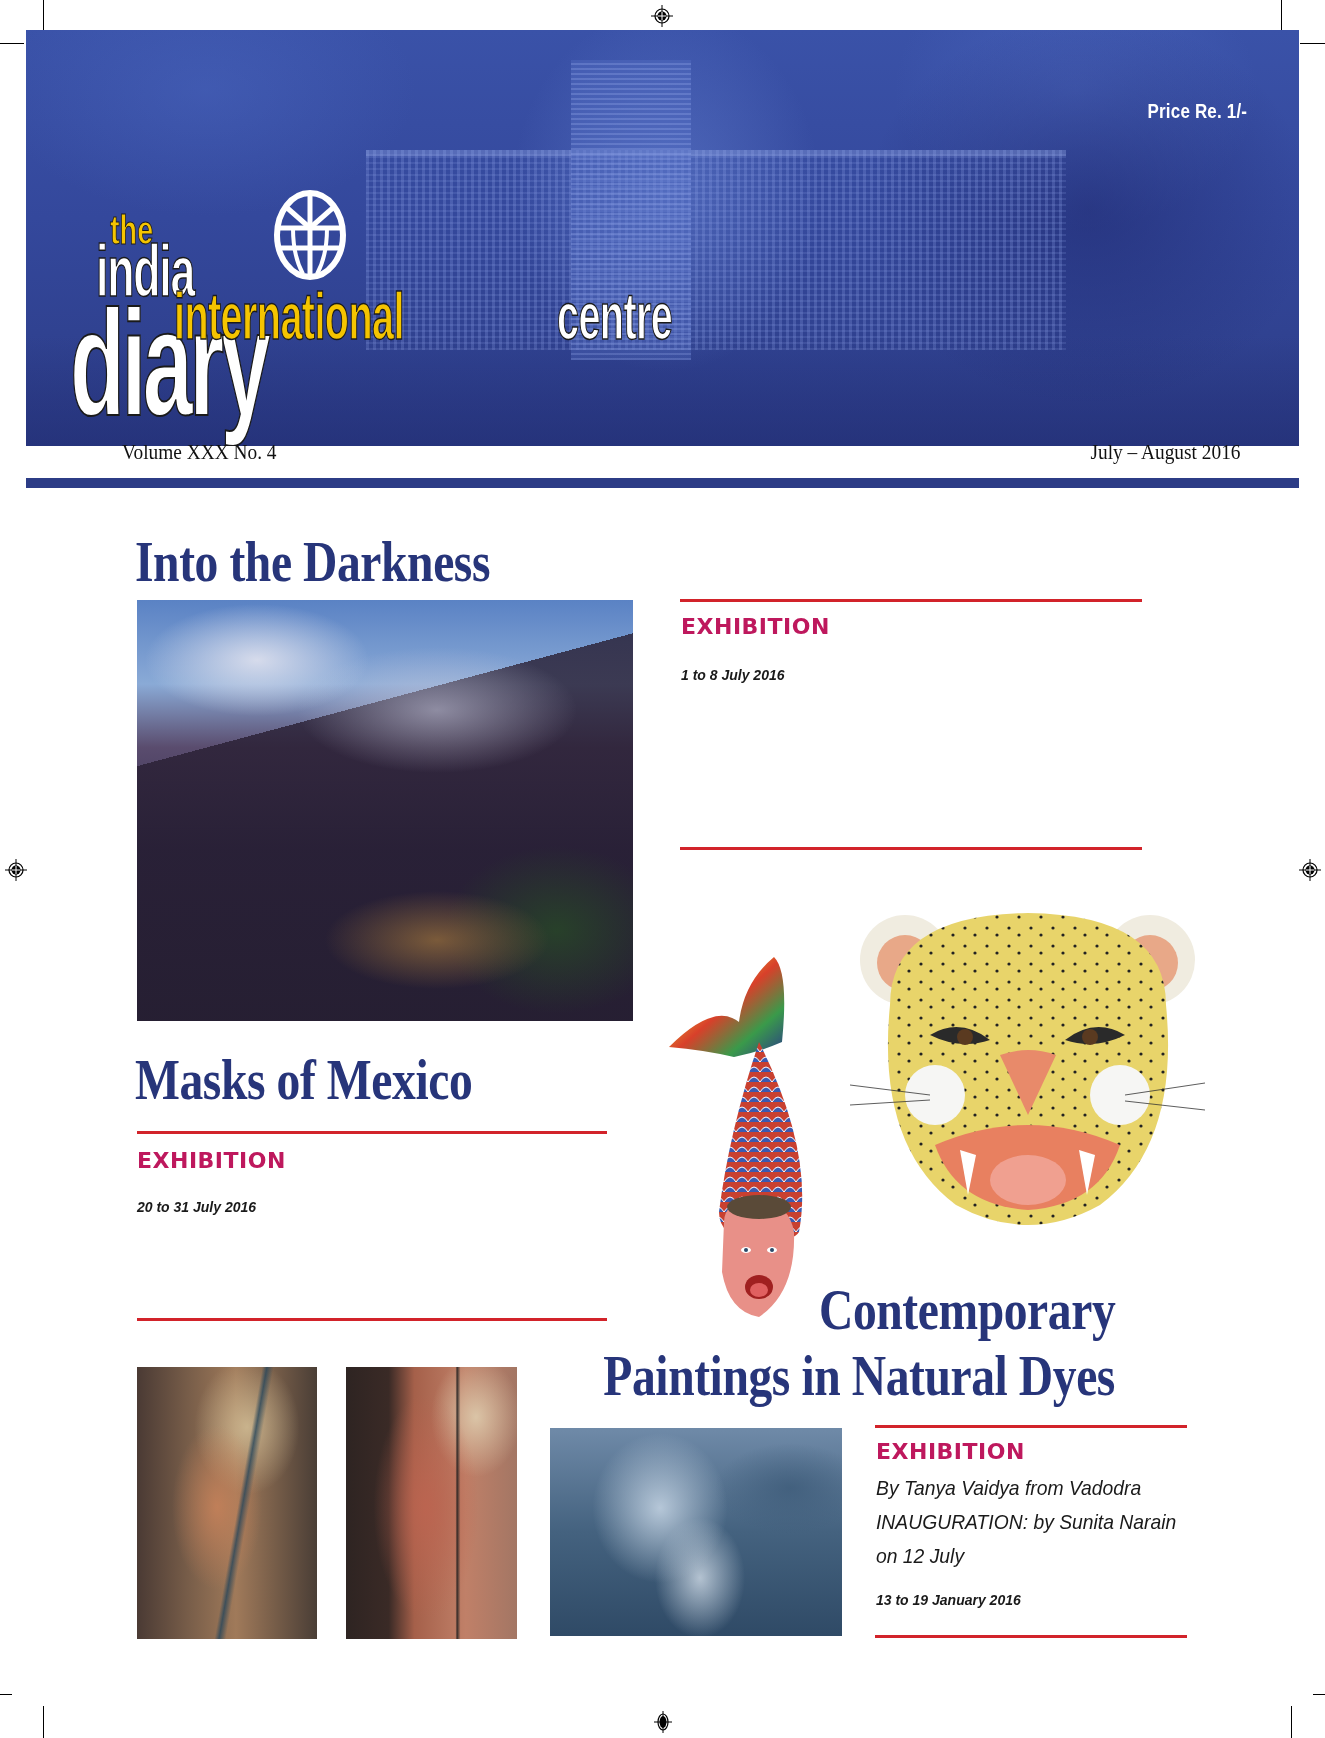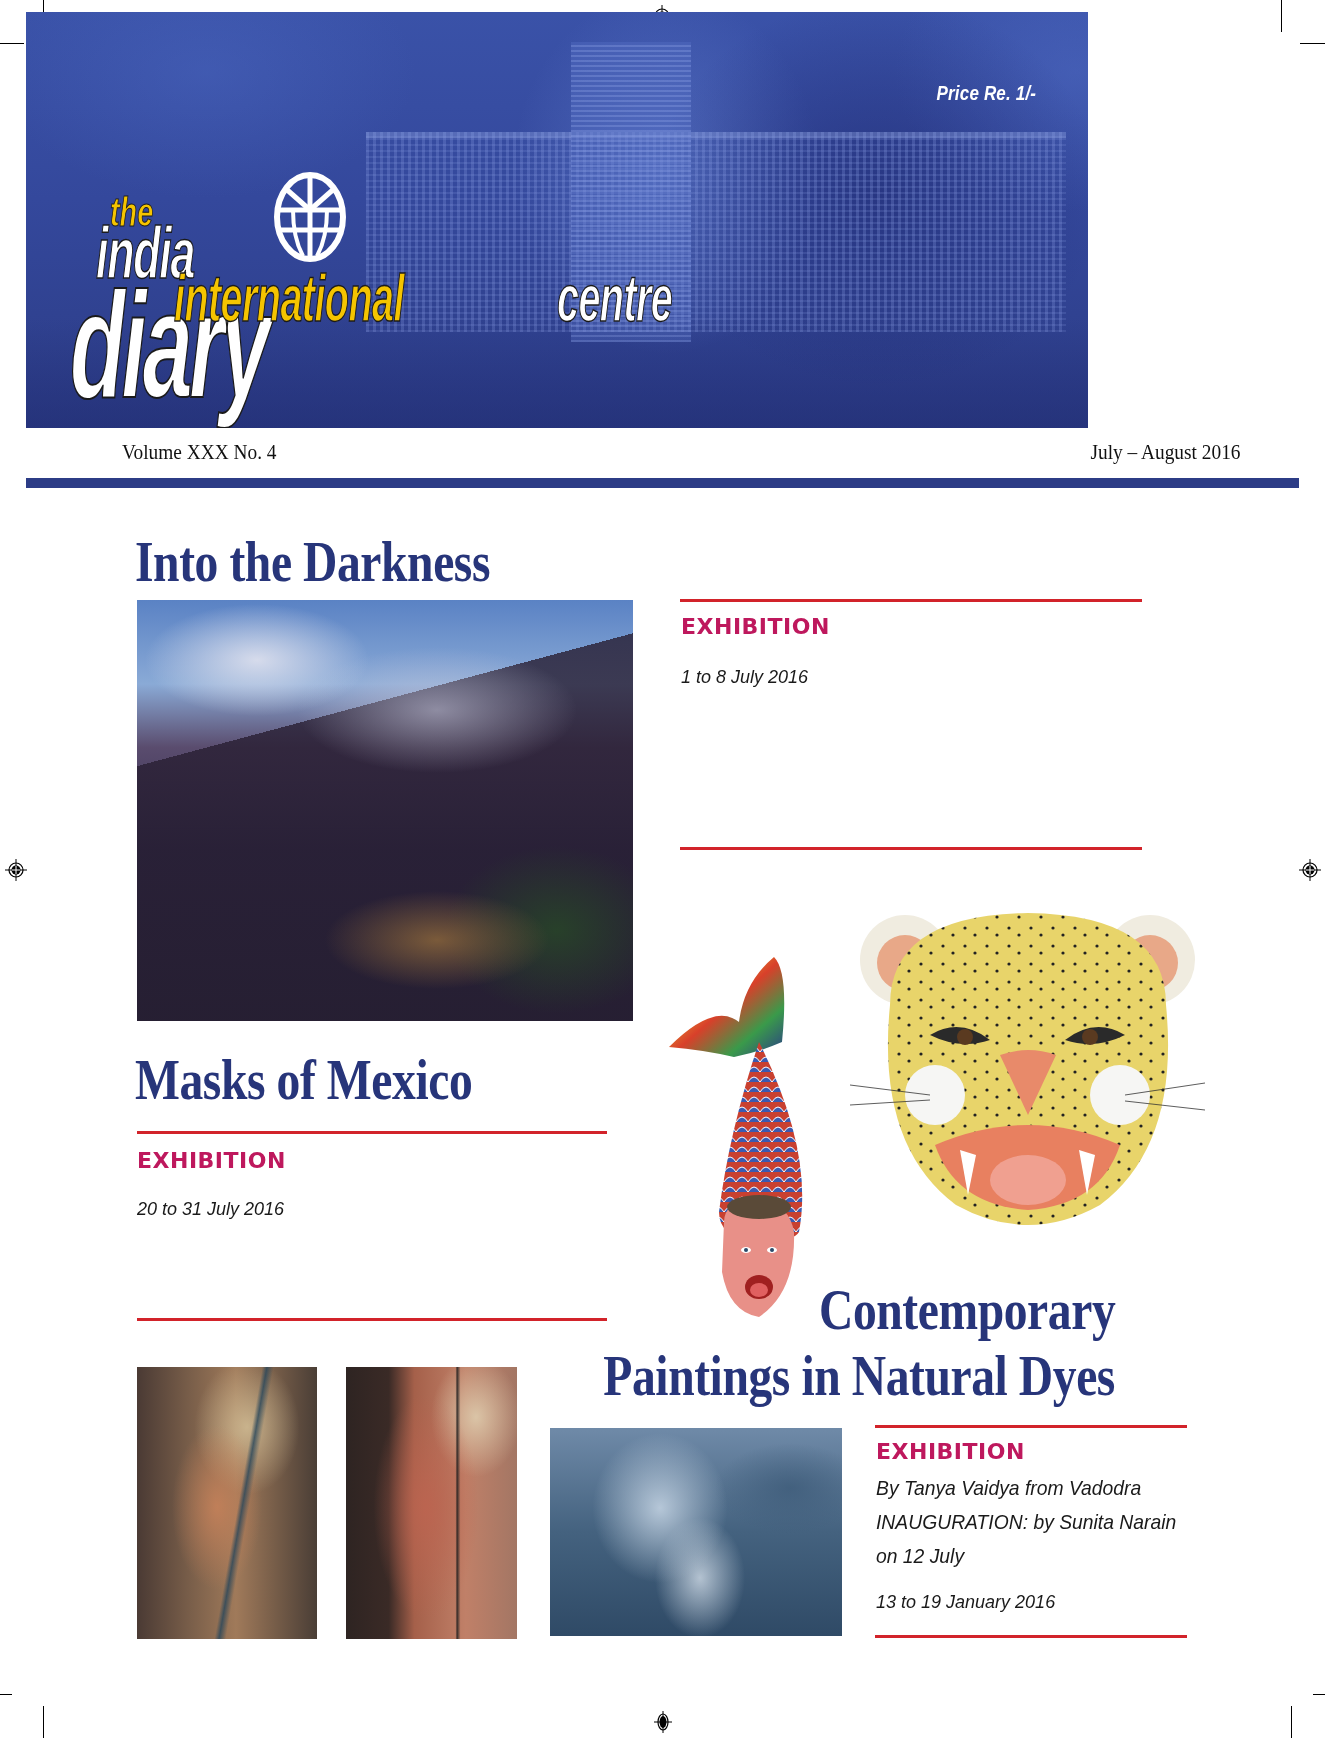--- a/index.html
+++ b/index.html
@@ -6,28 +6,27 @@
   html, body { width: 1325px; height: 1738px; background: #ffffff; overflow: hidden; }
   body { position: relative; font-family: "Liberation Sans", sans-serif; color: #1a1a1a; }
 
   
   .crop { position: absolute; background: #000; }
   .reg { position: absolute; width: 22px; height: 22px; }
   .reg svg { width: 100%; height: 100%; display: block; }
 
   
   .masthead {
-    position: absolute; left: 26px; top: 12px; width: 1062px; height: 416px;
+    position: absolute; left: 26px; top: 30px; width: 1273px; height: 416px;
     background:
       radial-gradient(ellipse 260px 200px at 1050px 60px, rgba(90,120,210,0.35), rgba(0,0,0,0) 70%),
       radial-gradient(ellipse 220px 260px at 640px 160px, rgba(110,140,220,0.45), rgba(0,0,0,0) 70%),
       radial-gradient(ellipse 300px 180px at 180px 60px, rgba(80,110,200,0.35), rgba(0,0,0,0) 70%),
       linear-gradient(180deg, #3a52a8 0%, #34489c 45%, #2c3c86 100%);
     overflow: hidden;
-    font-style: italic;
   }
   .building {
     position: absolute; left: 340px; top: 120px; width: 700px; height: 200px;
     background: repeating-linear-gradient(90deg, rgba(140,160,230,0.25) 0 3px, rgba(0,0,0,0) 3px 7px),
                 repeating-linear-gradient(0deg, rgba(140,160,230,0.18) 0 2px, rgba(0,0,0,0) 2px 6px);
     border-top: 6px solid rgba(150,170,230,0.35);
   }
   .tower {
     position: absolute; left: 545px; top: 30px; width: 120px; height: 300px;
     background: repeating-linear-gradient(0deg, rgba(150,170,235,0.30) 0 2px, rgba(0,0,0,0) 2px 5px),
@@ -106,22 +105,22 @@
   .info .label {
     color: #be185d; font-family: "DejaVu Sans", sans-serif; font-weight: bold;
     font-size: 22px; letter-spacing: 0.5px; line-height: 1;
   }
   .info .line {
     font-family: "Liberation Sans", sans-serif; font-style: italic;
     font-size: 21px; color: #1a1a1a; line-height: 34px; white-space: nowrap;
     transform: scaleX(0.92); transform-origin: left center; display: block;
   }
   .info .date {
-    font-family: "Liberation Sans", sans-serif; font-style: italic; font-weight: normal;
-    font-size: 18px; color: #1a1a1a; line-height: 1; white-space: nowrap;
+    font-family: "Liberation Sans", sans-serif; font-style: italic; font-weight: bold;
+    font-size: 14px; color: #1a1a1a; line-height: 1; white-space: nowrap;
   }
 
   
   .photo { position: absolute; overflow: hidden; }
   .photo-mountain {
     left: 137px; top: 600px; width: 496px; height: 421px;
     background:
       radial-gradient(ellipse 160px 80px at 120px 60px, rgba(230,230,240,0.85), rgba(0,0,0,0) 70%),
       radial-gradient(ellipse 200px 90px at 300px 110px, rgba(200,200,220,0.6), rgba(0,0,0,0) 70%),
       radial-gradient(ellipse 160px 70px at 300px 340px, rgba(150,110,60,0.75), rgba(0,0,0,0) 70%),

